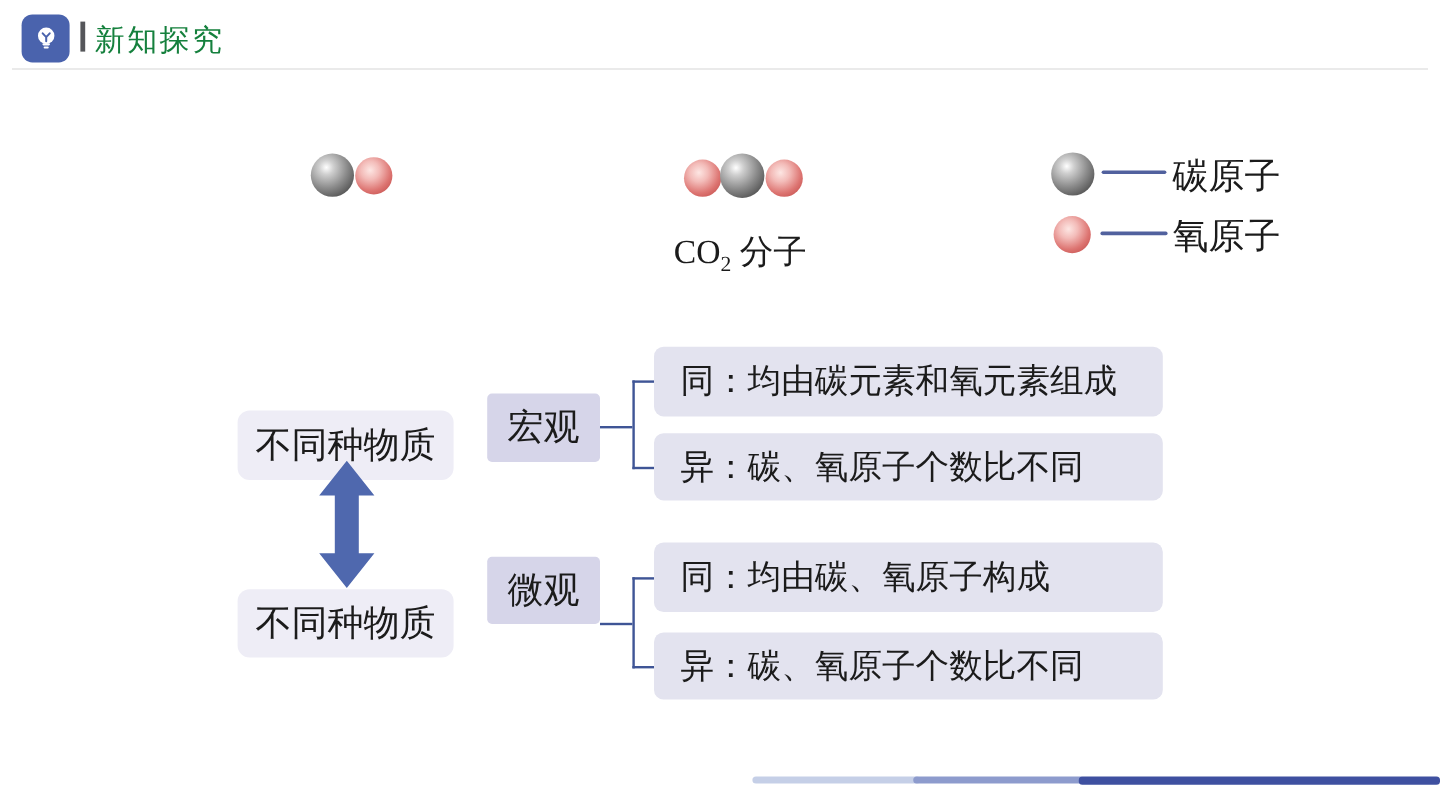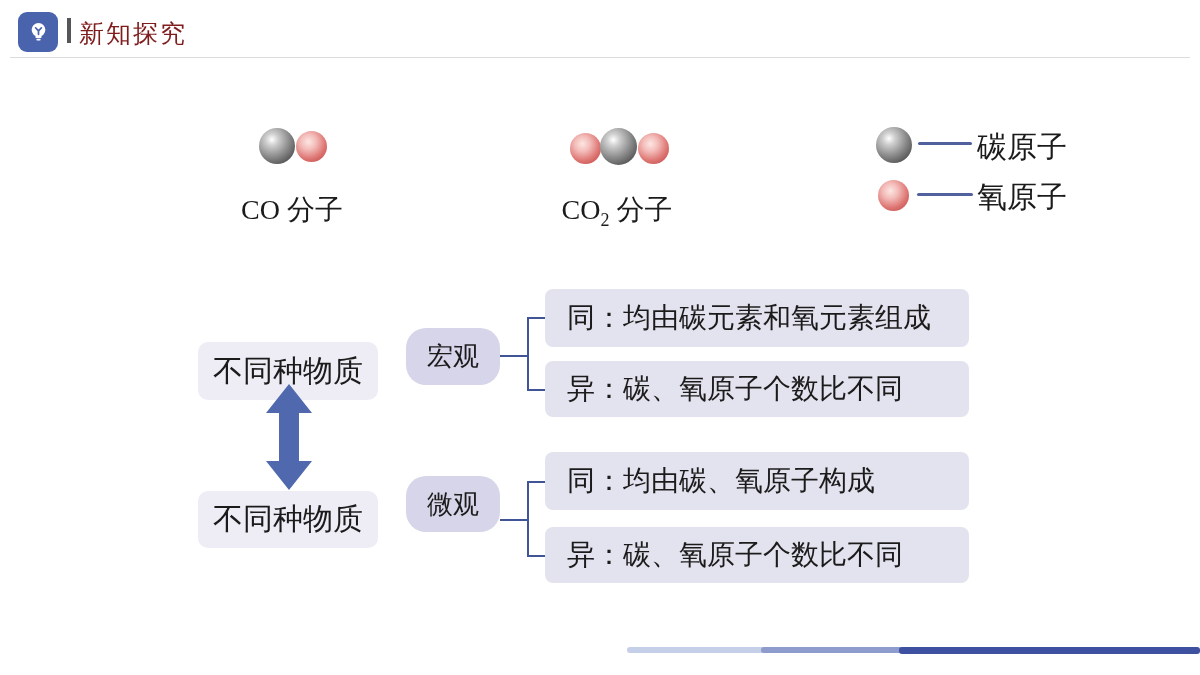--- a/index.html
+++ b/index.html
@@ -9,21 +9,21 @@
     overflow:hidden; font-family:"Liberation Serif","DejaVu Serif",serif; color:#1b1b1b;
   }
   
   .logo {
     position:absolute; left:18px; top:12px; width:40px; height:40px;
     background:#4a63ad; border-radius:9px; display:flex; align-items:center; justify-content:center;
   }
   .header-sep { position:absolute; left:67px; top:18px; width:4px; height:25px; background:#55565a; }
   .header-title {
     position:absolute; left:79px; top:17px; font-family:"Liberation Sans","DejaVu Sans",sans-serif;
-    font-size:25px; color:#7f1d1d; letter-spacing:2px;
+    font-size:25px; color:#15803d; letter-spacing:2px;
   }
   .header-rule { position:absolute; left:10px; top:57px; width:1180px; height:1px; background:#dcdcdc; }
   
   .sphere { position:absolute; border-radius:50%; }
   .carbon {
     background:radial-gradient(circle at 36% 32%, #ffffff 0%, #cfcfcf 18%, #8a8a8a 52%, #515151 82%, #3c3c3c 100%);
   }
   .oxygen {
     background:radial-gradient(circle at 40% 35%, #fde6e3 0%, #f3bcb9 28%, #dd7572 62%, #c5504e 88%, #b64341 100%);
   }
@@ -32,22 +32,22 @@
   .mol-label sub { font-size:18px; }
   
   .legend-line { position:absolute; height:3px; background:#51619e; border-radius:2px; }
   .legend-label { position:absolute; font-size:30px; white-space:nowrap;font-family:Liberation Serif, serif; }
   
   .node-box {
     position:absolute; background:#eeedf6; border-radius:10px;
     display:flex; align-items:center; justify-content:center; font-size:30px;
   }
   .cat-box {
-    position:absolute; background:#d6d5e9; border-radius:20px;
-    display:flex; align-items:center; justify-content:center; font-size:26px;
+    position:absolute; background:#d6d5e9; border-radius:4px;
+    display:flex; align-items:center; justify-content:center; font-size:30px;
   }
   .detail-box {
     position:absolute; width:424px; background:#e3e3ef; border-radius:8px;
     display:flex; align-items:center; padding-left:22px; font-size:28px; white-space:nowrap;
   }
   .bracket { position:absolute; width:18px; border:2px solid #3f5596; border-right:none; }
   .hline { position:absolute; height:2px; background:#3f5596; }
   .arrow-updown { position:absolute; left:265px; top:384px; }
   
   .decor-bar { position:absolute; top:647px; height:6px; border-radius:3px; }
@@ -67,23 +67,20 @@
       <rect x="9.2" y="15.1" width="5.6" height="1.7" rx="0.85" fill="#ffffff"></rect>
       <rect x="10.1" y="17.5" width="3.8" height="1.5" rx="0.75" fill="#ffffff"></rect>
     </svg>
   </div>
   <div class="header-sep"></div>
   <div class="header-title">新知探究</div>
   <div class="header-rule"></div>
 
   <div class="sphere carbon" style="left:259px; top:128px; width:36px; height:36px;"></div>
   <div class="sphere oxygen" style="left:296px; top:131px; width:31px; height:31px;"></div>
-  <div class="mol-label" style="left:232px; top:191px; width:120px;">
-    <span>CO</span><span> 分子</span>
-  </div>
 
   <div class="sphere oxygen" style="left:570px; top:133px; width:31px; height:31px;"></div>
   <div class="sphere carbon" style="left:600px; top:128px; width:37px; height:37px;"></div>
   <div class="sphere oxygen" style="left:638px; top:133px; width:31px; height:31px;"></div>
   <div class="mol-label" style="left:552px; top:191px; width:130px;text-align:center;">
     <span>CO</span><sub>2</sub><span> 分子</span>
   </div>
 
   <div class="sphere carbon" style="left:876px; top:127px; width:36px; height:36px;"></div>
   <div class="legend-line" style="left:918px; top:142px; width:54px;"></div>
@@ -100,21 +97,21 @@
   </svg>
 
   <div class="node-box" style="left:198px; top:491px; width:180px; height:57px;">不同种物质</div>
 
   <div class="cat-box" style="left:406px; top:328px; width:94px; height:57px;">宏观</div>
   <div class="hline" style="left:500px; top:355px; width:27px;"></div>
   <div class="bracket" style="left:527px; top:317px; height:74px;"></div>
   <div class="detail-box" style="left:545px; top:289px; height:58px;">同：均由碳元素和氧元素组成</div>
   <div class="detail-box" style="left:545px; top:361px; height:56px;">异：碳、氧原子个数比不同</div>
 
-  <div class="cat-box" style="left:406px; top:476px; width:94px; height:56px;">微观</div>
+  <div class="cat-box" style="left:406px; top:464px; width:94px; height:56px;">微观</div>
   <div class="hline" style="left:500px; top:519px; width:27px;"></div>
   <div class="bracket" style="left:527px; top:481px; height:76px;"></div>
   <div class="detail-box" style="left:545px; top:527px; height:56px;">异：碳、氧原子个数比不同</div>
   <div class="detail-box" style="left:545px; top:452px; height:58px;">同：均由碳、氧原子构成</div>
 
   <div class="decor-bar decor-1"></div>
   <div class="decor-bar decor-2"></div>
   <div class="decor-bar decor-3"></div>
 
 </div>

